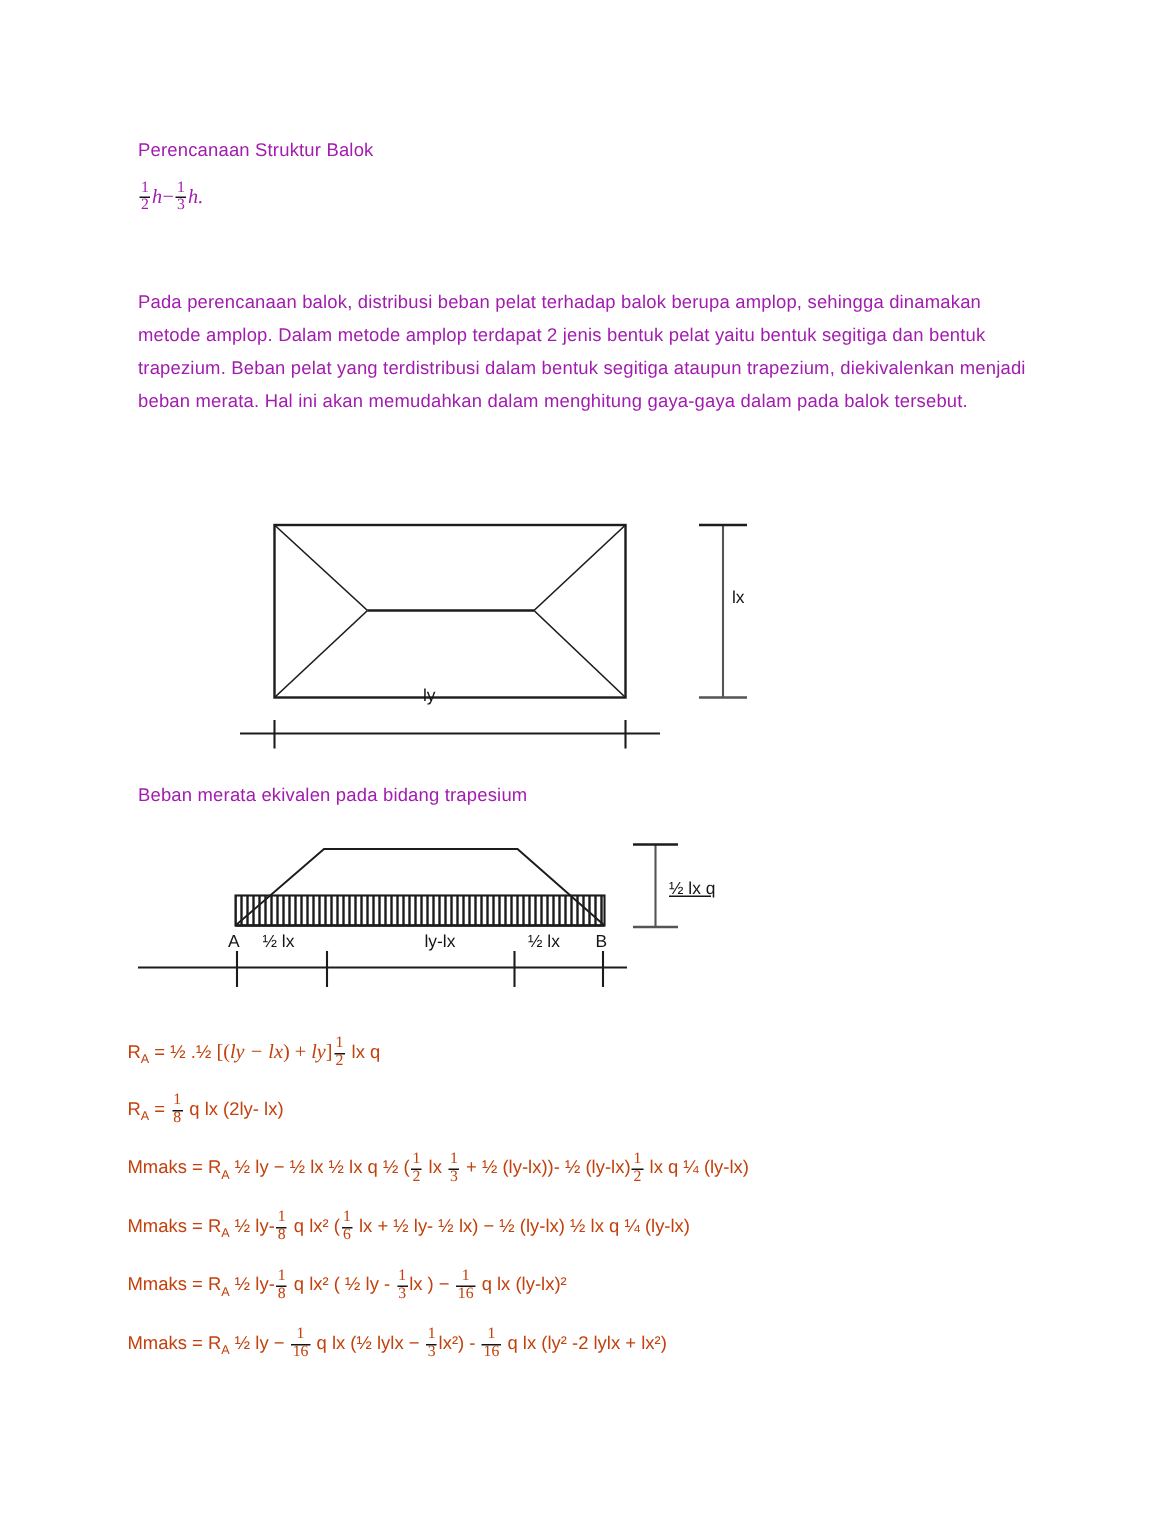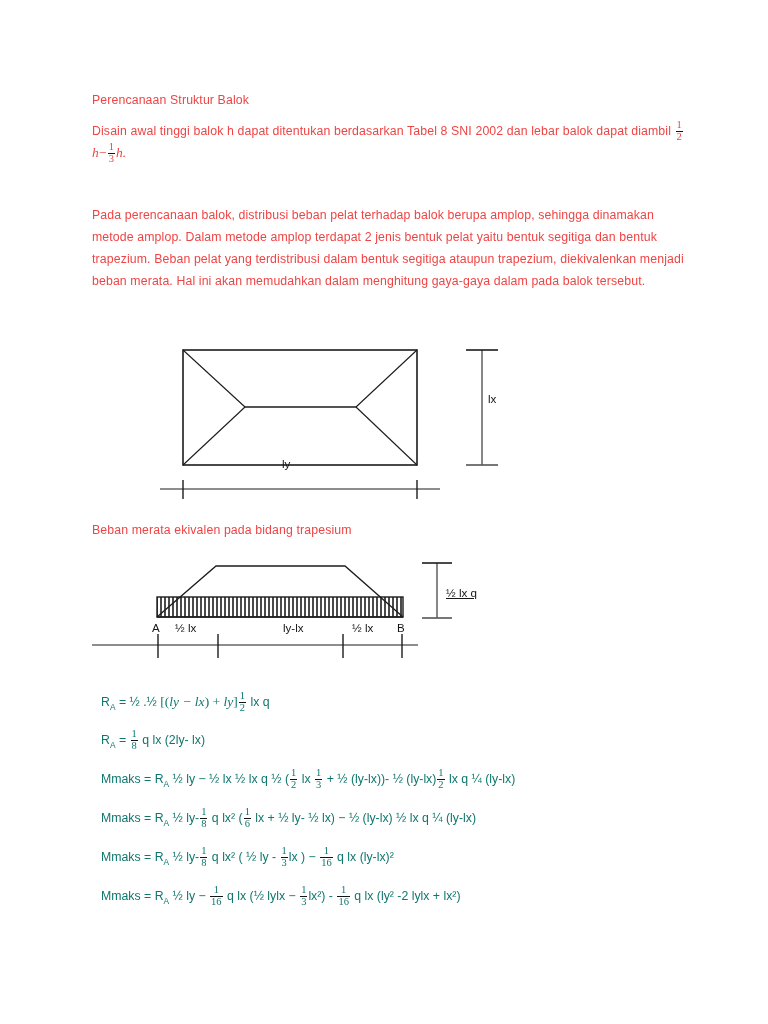--- a/index.html
+++ b/index.html
@@ -17,48 +17,48 @@
   }
   .page {
     position: absolute;
     inset: 0;
     background: #ffffff;
   }
   .txt {
     position: absolute;
     font-size: 12.3px;
     line-height: 22px;
-    color: #ef4444;
+    color: #a21caf;
     letter-spacing: 0.01em;
   }
   #heading { left: 92px; top: 89px; }
   #para1 { left: 92px; top: 120px; width: 600px; }
-  #para2 { left: 92px; top: 204px; width: 600px; }
+  #para2 { left: 92px; top: 190px; width: 600px; }
   #caption { left: 92px; top: 519px; }
 
   .frac {
     display: inline-block;
     vertical-align: -0.42em;
     text-align: center;
     font-family: "Liberation Serif", serif;
     font-size: 10.5px;
     line-height: 1.02;
     margin: 0 1px;
   }
   .frac .num { display: block; padding: 0 1px; }
   .frac .den { display: block; border-top: 1.1px solid #141414; padding: 0 1px; }
   .it { font-family: "Liberation Serif", serif; font-style: italic; font-size: 13.5px; }
   .rm { font-family: "Liberation Serif", serif; font-size: 13.5px; }
 
   
   .eq {
     position: absolute;
-    left: 101px;
+    left: 85px;
     font-size: 12.3px;
-    color: #0f766e;
+    color: #c2410c;
     white-space: nowrap;
   }
   .eq sub { font-size: 8.4px; }
 
   
   #diagram-envelope { position: absolute; left: 0; top: 330px; width: 768px; height: 175px; }
   #diagram-load { position: absolute; left: 0; top: 548px; width: 768px; height: 115px; }
 
   .dlabel {
     position: absolute;
@@ -68,21 +68,21 @@
   }
   svg { display: block; }
 </style>
 </head>
 <body>
 
 <div class="page">
 
   <div class="txt" id="heading">Perencanaan Struktur Balok</div>
 
-  <div class="txt" id="para1"><span>Disain awal tinggi balok h dapat ditentukan berdasarkan Tabel 8 SNI 2002 dan lebar balok dapat diambil </span><span class="frac"><span class="num">1</span><span class="den">2</span></span><span class="it">h</span><span class="rm">−</span><span class="frac"><span class="num">1</span><span class="den">3</span></span><span class="it">h.</span></div>
+  <div class="txt" id="para1"><span class="frac"><span class="num">1</span><span class="den">2</span></span><span class="it">h</span><span class="rm">−</span><span class="frac"><span class="num">1</span><span class="den">3</span></span><span class="it">h.</span></div>
 
   <div class="txt" id="para2">Pada perencanaan balok, distribusi beban pelat terhadap balok berupa amplop, sehingga dinamakan metode amplop. Dalam metode amplop terdapat 2 jenis bentuk pelat yaitu bentuk segitiga dan bentuk trapezium. Beban pelat yang terdistribusi dalam bentuk segitiga ataupun trapezium, diekivalenkan menjadi beban merata. Hal ini akan memudahkan dalam menghitung gaya-gaya dalam pada balok tersebut.</div>
 
   <div id="diagram-envelope">
     <svg width="768" height="175" viewBox="0 0 768 175">
 
       <rect x="183" y="20" width="234" height="115" fill="none" stroke="#1c1c1c" stroke-width="1.6"></rect>
 
       <line x1="183" y1="20" x2="245" y2="77" stroke="#1c1c1c" stroke-width="1.1"></line>
       <line x1="183" y1="135" x2="245" y2="77" stroke="#1c1c1c" stroke-width="1.1"></line>

